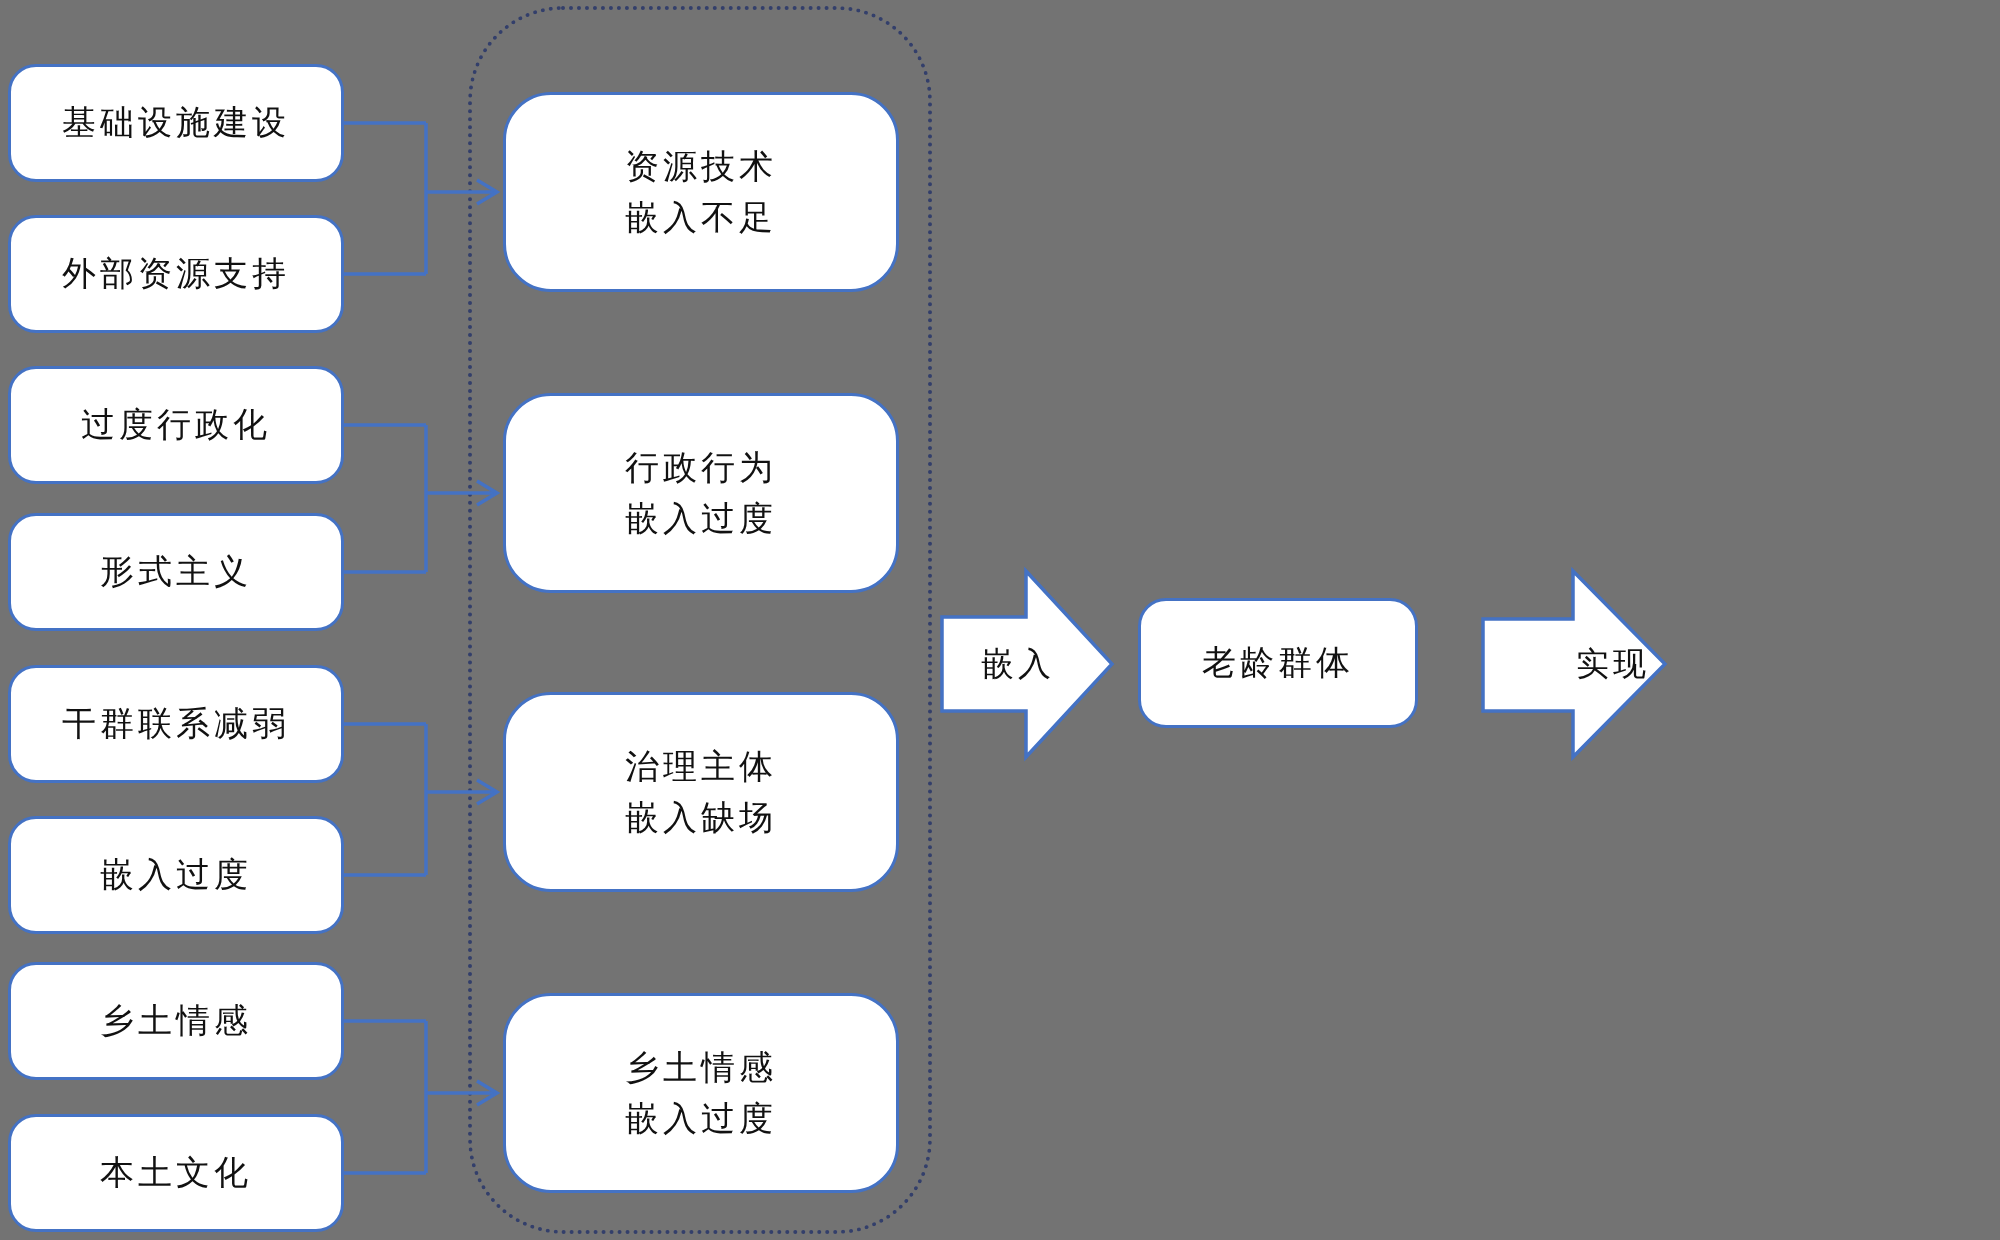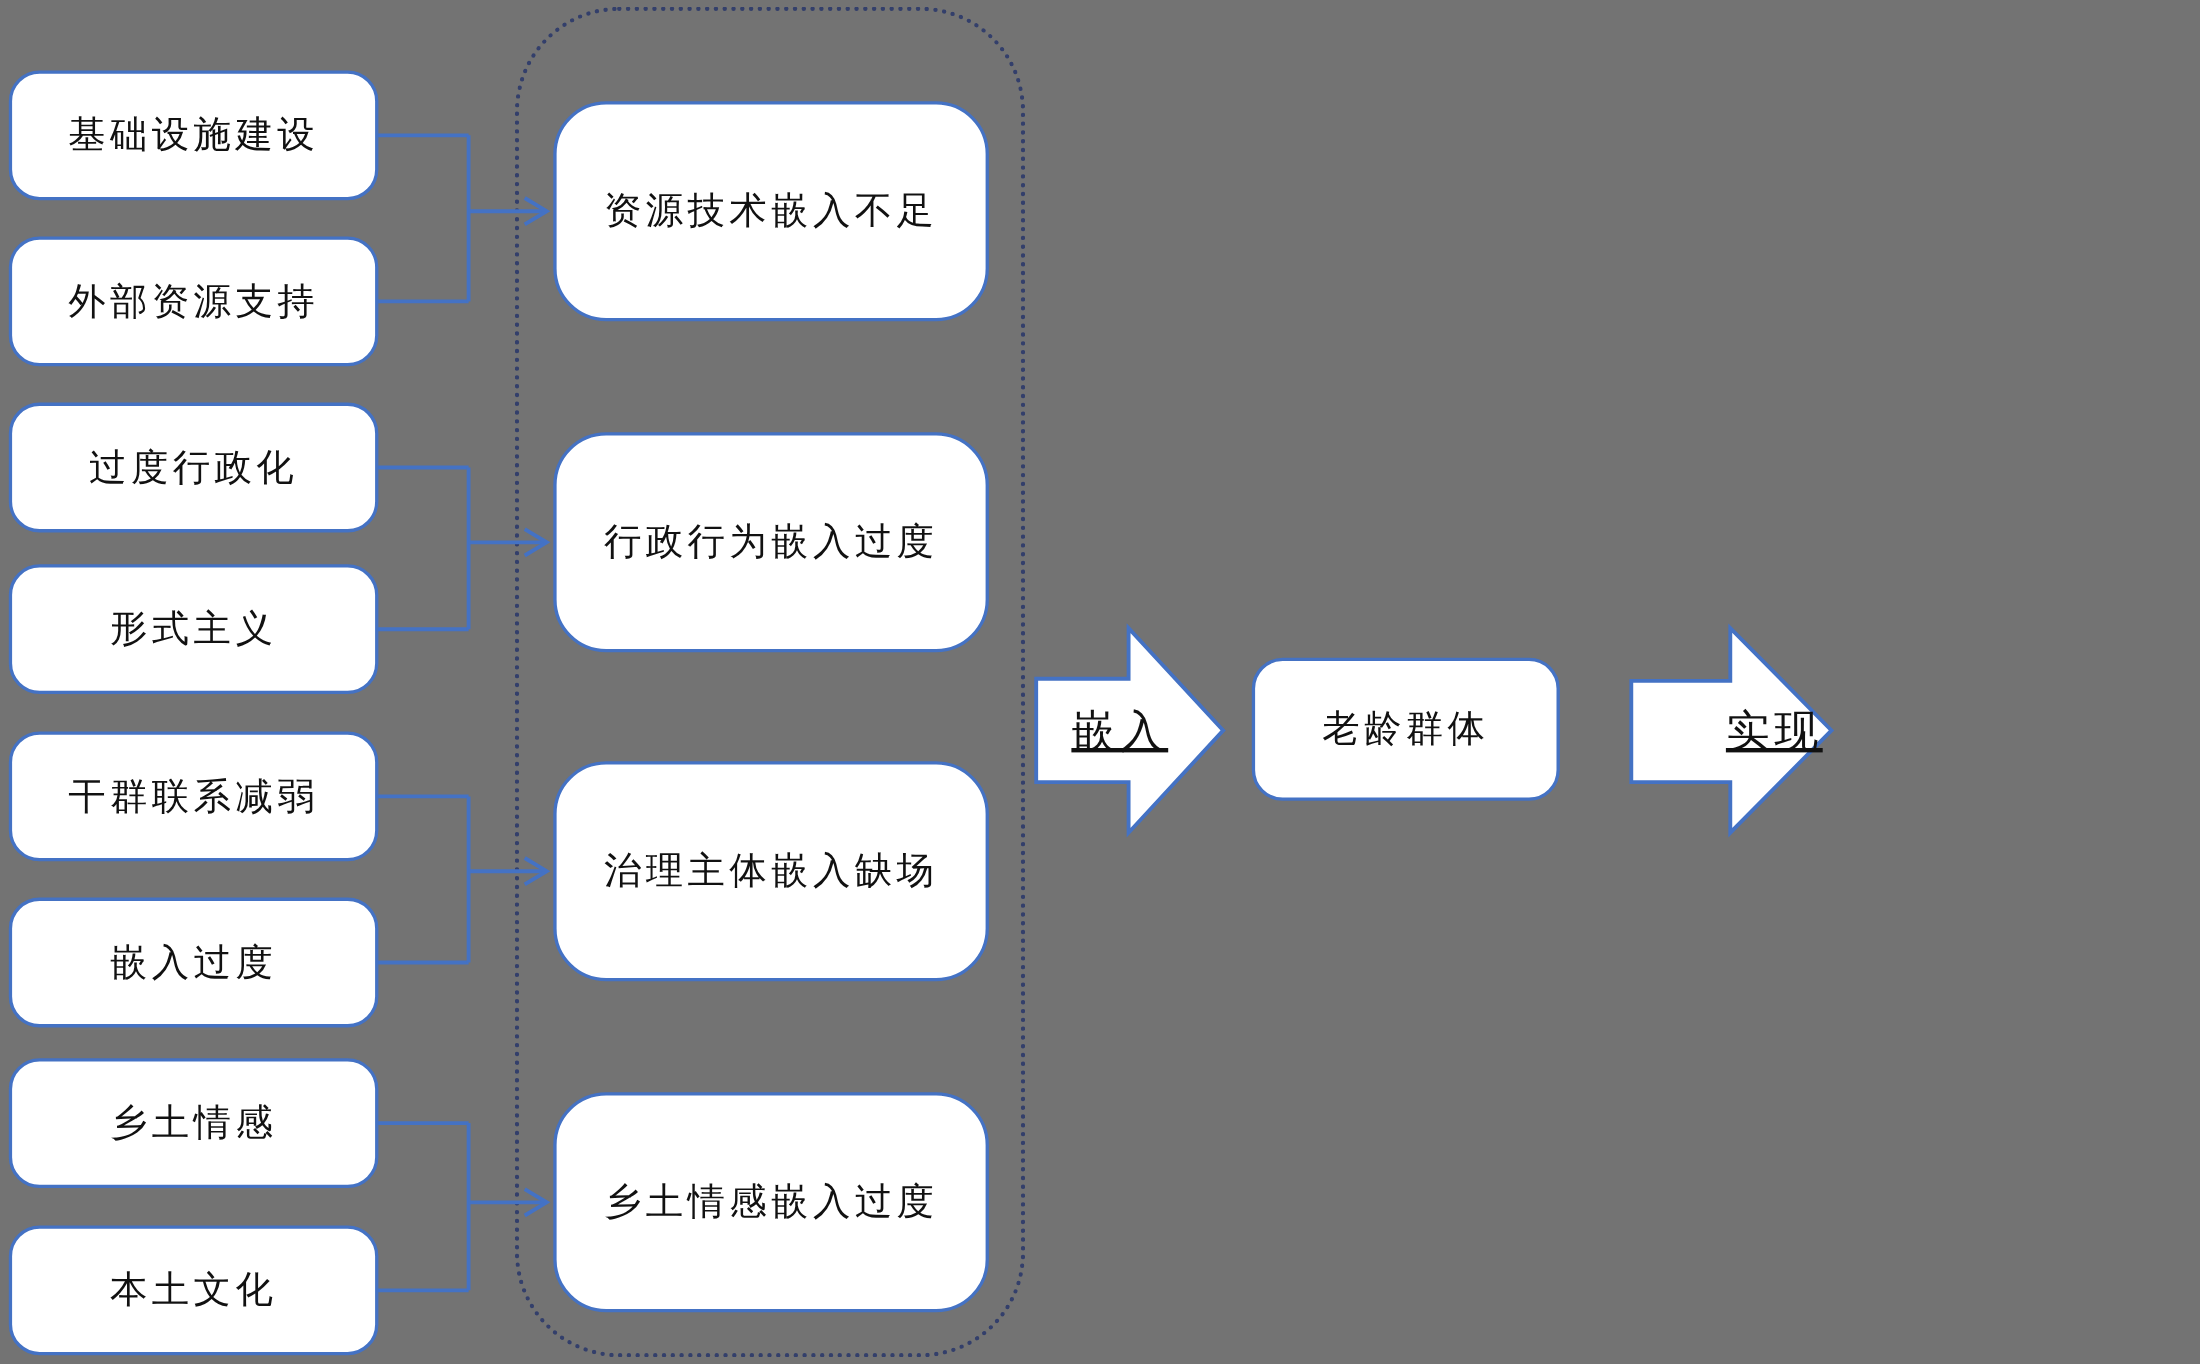--- a/index.html
+++ b/index.html
@@ -34,21 +34,21 @@
     left: 8px;
     width: 336px;
     height: 118px;
     border-radius: 28px;
   }
   .mid-box {
     left: 503px;
     width: 396px;
     height: 200px;
     border-radius: 48px;
-    flex-direction: row;
+    flex-direction: column;
     line-height: 1.5;
   }
   .right-box {
     border-radius: 28px;
   }
   .group-dotted {
     position: absolute;
     left: 468px;
     top: 6px;
     width: 464px;
@@ -63,24 +63,23 @@
     position: absolute;
     left: 0;
     top: 0;
     z-index: 2;
   }
   .arrow-label {
     position: absolute;
     display: flex;
     align-items: center;
     justify-content: center;
-    font-size: 40px;
+    font-size: 33px;
     letter-spacing: 4px;
     z-index: 4;
-    text-decoration: underline;
   }
 </style>
 </head>
 <body>
 
 <div id="canvas">
 
   <div class="group-dotted"></div>
 
   <svg id="wires" width="2000" height="1240" viewBox="0 0 2000 1240">

